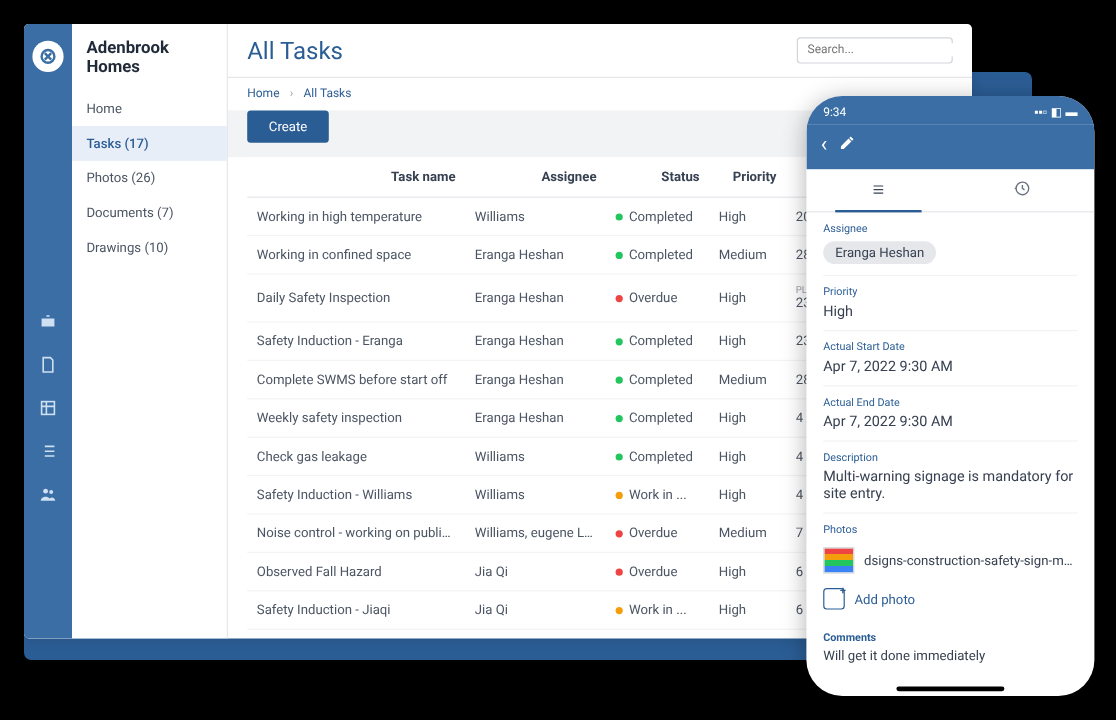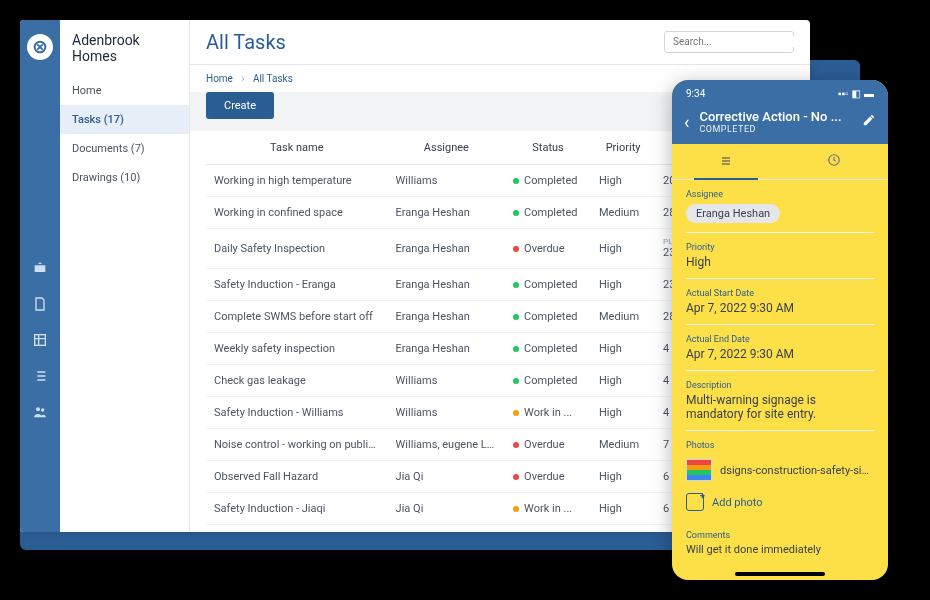--- a/index.html
+++ b/index.html
@@ -5,51 +5,51 @@
 *{box-sizing:border-box;margin:0;padding:0;font-family:-apple-system,BlinkMacSystemFont,"Segoe UI",Roboto,sans-serif}
 body{background:#000;width:930px;height:600px;overflow:hidden;position:relative}
 .blue-card{position:absolute;left:20px;top:60px;width:840px;height:490px;background:#2b5d95;border-radius:6px}
 .app{position:absolute;left:20px;top:20px;width:790px;height:512px;background:#fff;border-radius:4px;display:flex;box-shadow:0 2px 10px rgba(0,0,0,0.1);overflow:hidden}
 .rail{width:40px;background:#3a6ea5;display:flex;flex-direction:column;align-items:center;padding-top:14px;gap:20px}
 .rail-logo{width:26px;height:26px;border-radius:50%;background:#fff;display:flex;align-items:center;justify-content:center}
 .rail-logo svg{width:16px;height:16px}
 .rail-spacer{flex:0 0 160px}
 .rail-icon{width:16px;height:16px;color:#cfe0f2}
 .sidebar{width:130px;background:#fff;border-right:1px solid #e5e7eb;padding-top:12px}
-.sidebar-title{font-size:14px;font-weight:400;color:#1f2937;padding:0 12px 12px}
+.sidebar-title{font-size:14px;font-weight:700;color:#1f2937;padding:0 12px 12px}
 .side-item{font-size:11px;color:#4b5563;padding:8px 12px;display:flex;justify-content:space-between;align-items:center;cursor:pointer}
 .side-item.active{background:#e8eef7;color:#2b5d95;font-weight:500}
 .chev{font-size:10px;color:#9ca3af}
 .main{flex:1;display:flex;flex-direction:column;overflow:hidden}
 .topbar{display:flex;align-items:center;justify-content:space-between;padding:10px 16px;border-bottom:1px solid #e5e7eb}
 .page-title{font-size:20px;color:#2b5d95;font-weight:400}
 .search-box{display:flex;align-items:flex-start;border:1px solid #d1d5db;border-radius:3px;padding:4px 8px;width:130px}
 .search-box input{border:none;outline:none;font-size:10px;flex:1;color:#6b7280}
 .search-box svg{width:12px;height:12px;color:#6b7280}
 .breadcrumb{font-size:10px;color:#6b7280;padding:8px 16px}
 .breadcrumb a{color:#2b5d95;text-decoration:none}
 .breadcrumb .sep{margin:0 6px;color:#9ca3af}
 .toolbar{padding:0 16px 12px;background:#f1f3f5}
 .create-btn{background:#2b5d95;color:#fff;border:none;padding:7px 18px;font-size:11px;border-radius:3px;cursor:pointer}
 .table-wrap{flex:1;overflow-y:auto;padding:0 16px}
 table{width:100%;border-collapse:collapse;font-size:11px}
-th{text-align:center;font-weight:400;color:#374151;padding:10px 8px;border-bottom:1px solid #e5e7eb;background:#fff}
+th{text-align:right;font-weight:700;color:#374151;padding:10px 8px;border-bottom:1px solid #e5e7eb;background:#fff}
 td{padding:9px 8px;border-bottom:1px solid #f1f3f5;color:#4b5563;white-space:nowrap;overflow:hidden;text-overflow:ellipsis}
 .dot{display:inline-block;width:6px;height:6px;border-radius:50%;margin-right:5px;vertical-align:middle}
 .dot.green{background:#22c55e}
 .dot.red{background:#ef4444}
 .dot.orange{background:#f59e0b}
 .planned{font-size:8px;color:#9ca3af;display:block;line-height:1}
 .col-name{width:170px;max-width:170px}
 .col-assignee{width:110px;max-width:110px}
 .col-status{width:80px}
 .col-priority{width:60px}
 .col-date{width:130px}
 
-.mobile{position:absolute;left:672px;top:80px;width:216px;height:500px;background:#fde047;border-radius:16px;box-shadow:0 4px 20px rgba(0,0,0,0.3);overflow:hidden;display:flex;flex-direction:column}
+.mobile{position:absolute;left:672px;top:80px;width:240px;height:500px;background:#ffffff;border-radius:30px;box-shadow:0 4px 20px rgba(0,0,0,0.3);overflow:hidden;display:flex;flex-direction:column}
 .m-status{background:#3a6ea5;color:#fff;font-size:10px;padding:8px 14px 4px;display:flex;justify-content:space-between;align-items:center}
 .m-stat-icons{display:flex;gap:3px;align-items:center}
 .m-header{background:#3a6ea5;color:#fff;padding:6px 12px 10px;display:flex;align-items:center;gap:10px}
 .m-back{font-size:18px;cursor:pointer}
 .m-headtext{flex:1}
 .m-title{font-size:13px;font-weight:500;white-space:nowrap;overflow:hidden;text-overflow:ellipsis}
 .m-sub{font-size:9px;opacity:.9;letter-spacing:.5px}
 .m-edit{cursor:pointer}
 .m-tabs{display:flex;border-bottom:1px solid #e5e7eb}
 .m-tab{flex:1;text-align:center;padding:8px 0;cursor:pointer;position:relative}
@@ -106,20 +106,23 @@
   <div class="sidebar">
     <div class="sidebar-title">Adenbrook Homes</div>
     <div id="side-items">
         <div class="side-item">
           <span>Home</span>
         </div>
         <div class="side-item active">
           <span>Tasks (17)</span>
         </div>
         <div class="side-item">
+          <span>Photos (26)</span>
+        </div>
+        <div class="side-item">
           <span>Documents (7)</span>
         </div>
         <div class="side-item">
           <span>Drawings (10)</span>
         </div>
       </div>
   </div>
 
   <div class="main">
     <div class="topbar">
@@ -246,24 +249,20 @@
   <div class="m-status">
     <span>9:34</span>
     <span class="m-stat-icons">
       <span>▪▪▫</span>
       <span>◧</span>
       <span>▬</span>
     </span>
   </div>
   <div class="m-header">
     <span class="m-back">‹</span>
-    <div class="m-headtext">
-      <div class="m-title">Corrective Action - No ...</div>
-      <div class="m-sub">COMPLETED</div>
-    </div>
     <span class="m-edit">
       <svg width="14" height="14" viewBox="0 0 24 24" fill="#fff">
           <path d="M3 17l11-11 4 4L7 21H3v-4zM15 5l4 4 2-2-4-4-2 2z"></path>
         </svg>
     </span>
   </div>
   <div class="m-tabs">
     <div class="m-tab active">
       <svg width="16" height="12" viewBox="0 0 24 24" fill="none" stroke="#374151" stroke-width="2">
           <path d="M4 6h16M4 12h16M4 18h16"></path>
@@ -302,19 +301,19 @@
       <div class="photo-row">
         <div class="thumb"></div>
         <div class="photo-name">dsigns-construction-safety-sign-multi-...</div>
       </div>
       <div class="add-photo">
         <span class="cam-icon"></span>
         <span>Add photo</span>
       </div>
     </div>
     <div class="m-field" style="border-bottom:none;padding-top:4px">
-      <div class="m-label" style="font-weight:400">Comments</div>
+      <div class="m-label" style="font-weight:700">Comments</div>
       <div class="comment-text">Will get it done immediately</div>
 
     </div>
   </div>
   <div class="m-home"></div>
 </div>
 
 </body></html>

